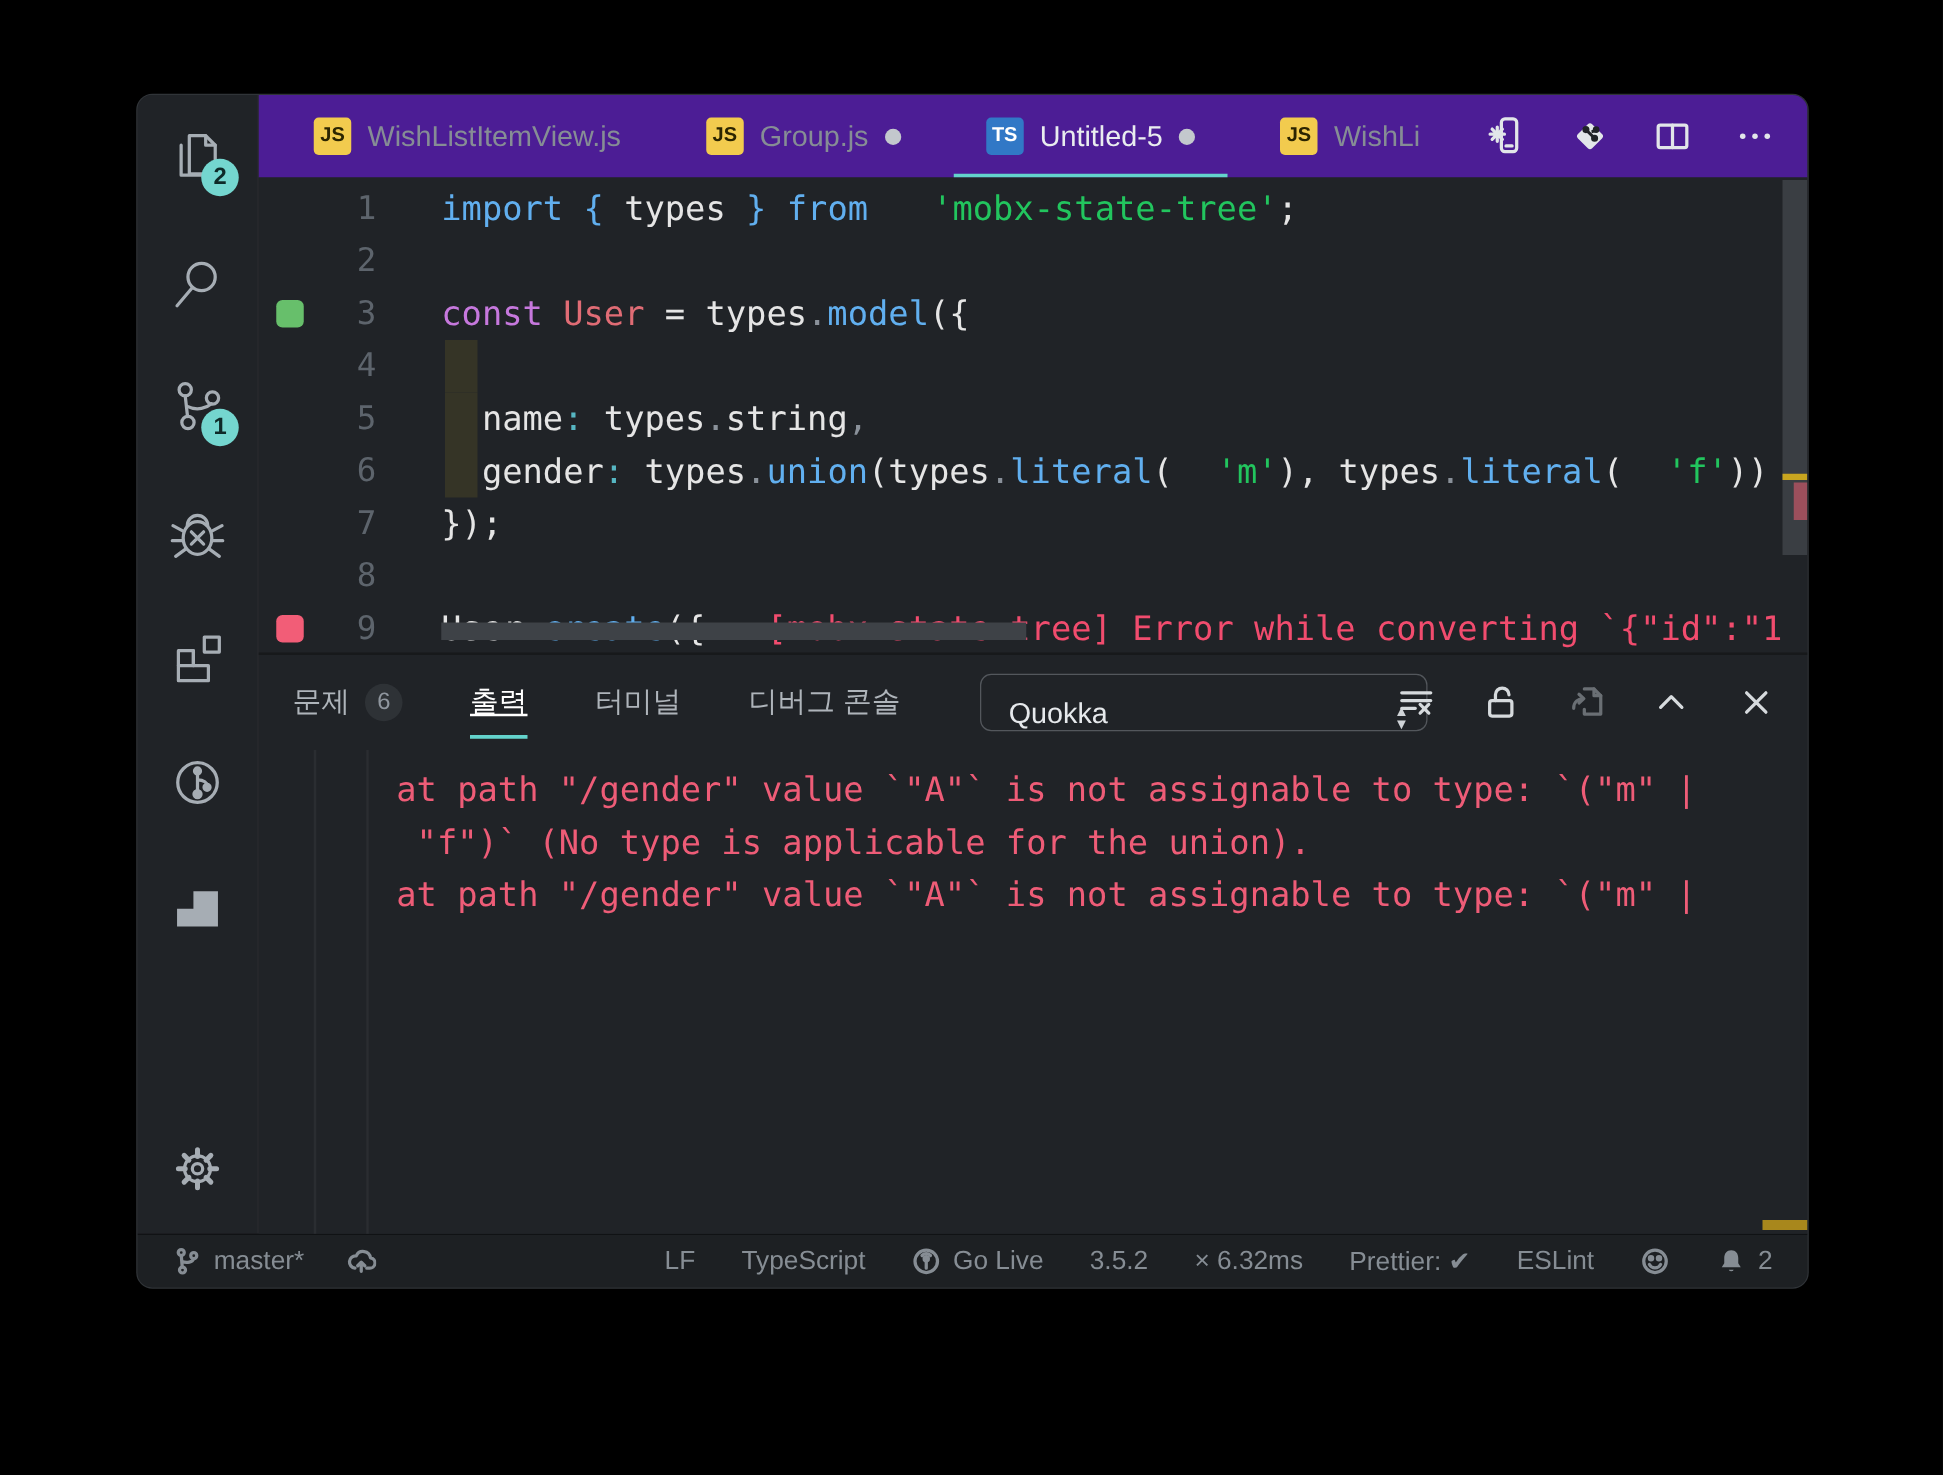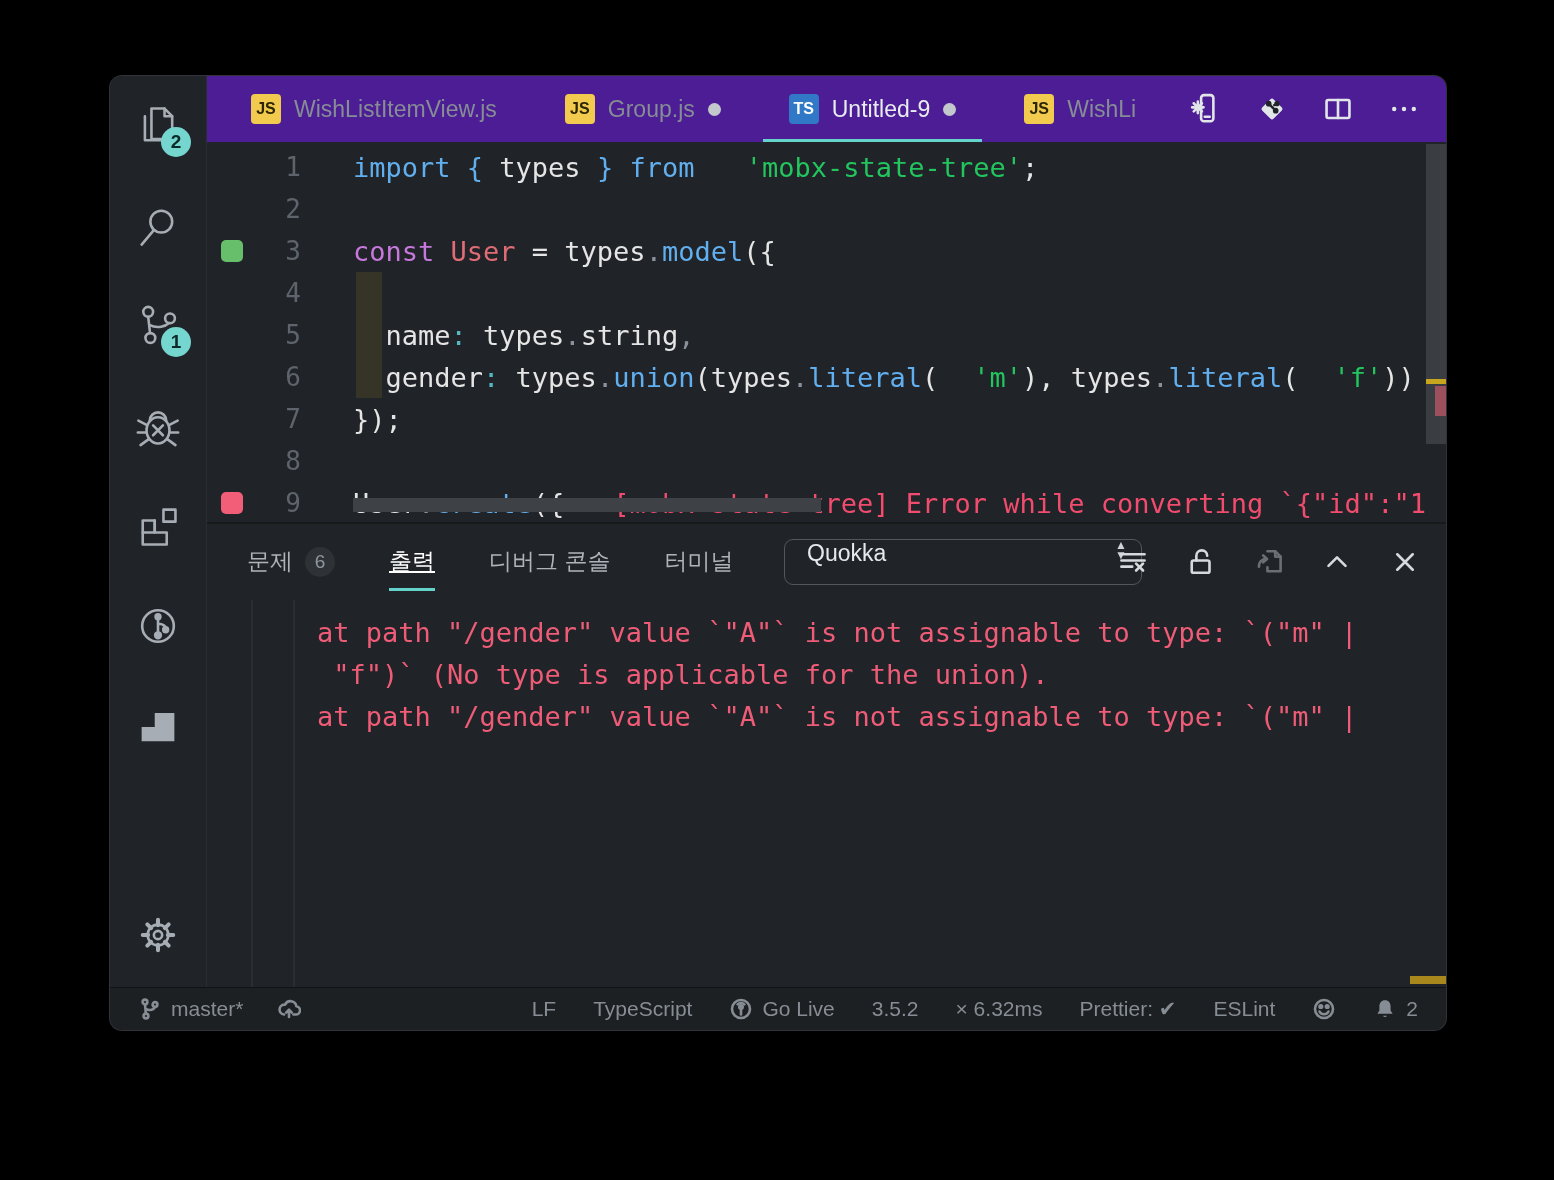--- a/index.html
+++ b/index.html
@@ -51,27 +51,27 @@
   .tok-pu{color:#8a919a;}
   .tok-co{color:#56b6c2;}
   .tok-str{color:#22c55e;margin-left:35px;}
   .tok-er{color:#f14c6e;}
   .vthumb{position:absolute;top:2px;right:0;width:20px;height:300px;background:#3a3e43;}
   .vmark-yellow{position:absolute;top:237px;right:0;width:20px;height:5px;background:#c8a51f;}
   .vmark-red{position:absolute;top:244px;right:0;width:11px;height:30px;background:#9c4f5c;}
   .hscroll{position:absolute;left:146px;bottom:10px;width:468px;height:14px;background:#3e4247;}
   
   .panel-header{flex:0 0 76px;border-top:2px solid #17191b;display:flex;align-items:center;position:relative;background:#202327;}
-  .panel-tabs{display:flex;align-items:center;margin-left:40px;height:100%;}
+  .panel-tabs{display:flex;align-items:center;margin-left:27px;height:100%;}
   .ptab{position:relative;display:flex;align-items:center;gap:12px;padding:0 27px;height:100%;font-size:23px;color:#aeb4ba;}
   .ptab:first-child{padding-left:0;}
   .ptab.active{color:#ffffff;text-decoration:underline;}
   .ptab.active::after{content:"";position:absolute;left:27px;right:27px;bottom:9px;height:3px;background:#63d3cc;}
   .ptab-badge{width:30px;height:30px;border-radius:50%;background:#2e3236;color:#8f969e;font-size:19px;display:flex;align-items:center;justify-content:center;}
-  .quokka-select{position:absolute;left:577px;top:50%;transform:translateY(-50%);width:320px;height:44px;border:1.5px solid #53575c;border-radius:9px;display:flex;align-items:flex-start;padding:0 14px 0 22px;color:#e6e9ec;font-size:23px;background:#202327;}
+  .quokka-select{position:absolute;left:577px;top:50%;transform:translateY(-50%);width:320px;height:44px;border:1.5px solid #53575c;border-radius:9px;display:flex;align-items:flex-end;padding:0 14px 0 22px;color:#e6e9ec;font-size:23px;background:#202327;}
   .spinner{margin-left:auto;display:flex;flex-direction:column;align-items:center;color:#cfd3d7;font-size:12px;line-height:10px;}
   .panel-actions{position:absolute;right:24px;top:50%;transform:translateY(-50%);display:flex;gap:34px;align-items:center;color:#d6dadd;}
   .panel-actions .picon{width:34px;height:34px;}
   .panel-actions svg{width:34px;height:34px;display:block;}
   .picon.dim{color:#6a6f74;}
   .output{flex:1;position:relative;font-family:"DejaVu Sans Mono",monospace;font-size:27px;color:#ee5c77;padding-top:12px;background:#202327;}
   .out-line{height:42px;line-height:42px;white-space:pre;padding-left:110px;}
   .out-guide{position:absolute;top:0;bottom:0;width:2px;background:#2a2d31;}
   .out-yellow{position:absolute;right:0;bottom:3px;width:36px;height:8px;background:#a8871c;}
   
@@ -162,21 +162,21 @@
                 <span class="fbadge js">JS</span>
                 <span class="tab-label">WishListItemView.js</span>
               </div>
               <div class="tab">
                 <span class="fbadge js">JS</span>
                 <span class="tab-label">Group.js</span>
                 <span class="dot"></span>
               </div>
               <div class="tab active">
                 <span class="fbadge ts">TS</span>
-                <span class="tab-label">Untitled-9</span>
+                <span class="tab-label">Untitled-5</span>
                 <span class="dot"></span>
               </div>
               <div class="tab">
                 <span class="fbadge js">JS</span>
                 <span class="tab-label">WishLi</span>
               </div>
             </div>
           <div class="tab-actions" id="tab-actions">
               <span class="ticon">
                 <svg viewBox="0 0 44 44" fill="none" stroke="currentColor" stroke-width="2.6" stroke-linecap="round" stroke-linejoin="round">
@@ -239,24 +239,24 @@
         <div class="panel-header">
           <div class="panel-tabs" id="panel-tabs">
               <div class="ptab">
                 <span>문제</span>
                 <span class="ptab-badge">6</span>
               </div>
               <div class="ptab active">
                 <span>출력</span>
               </div>
               <div class="ptab">
+                <span>터미널</span>
+              </div>
+              <div class="ptab">
                 <span>디버그 콘솔</span>
-              </div>
-              <div class="ptab">
-                <span>터미널</span>
               </div>
             </div>
           <div class="quokka-select">
             <span>Quokka</span>
             <span class="spinner">
                 <span>▲</span>
                 <span>▼</span>
               </span>
           </div>
           <div class="panel-actions" id="panel-actions">

